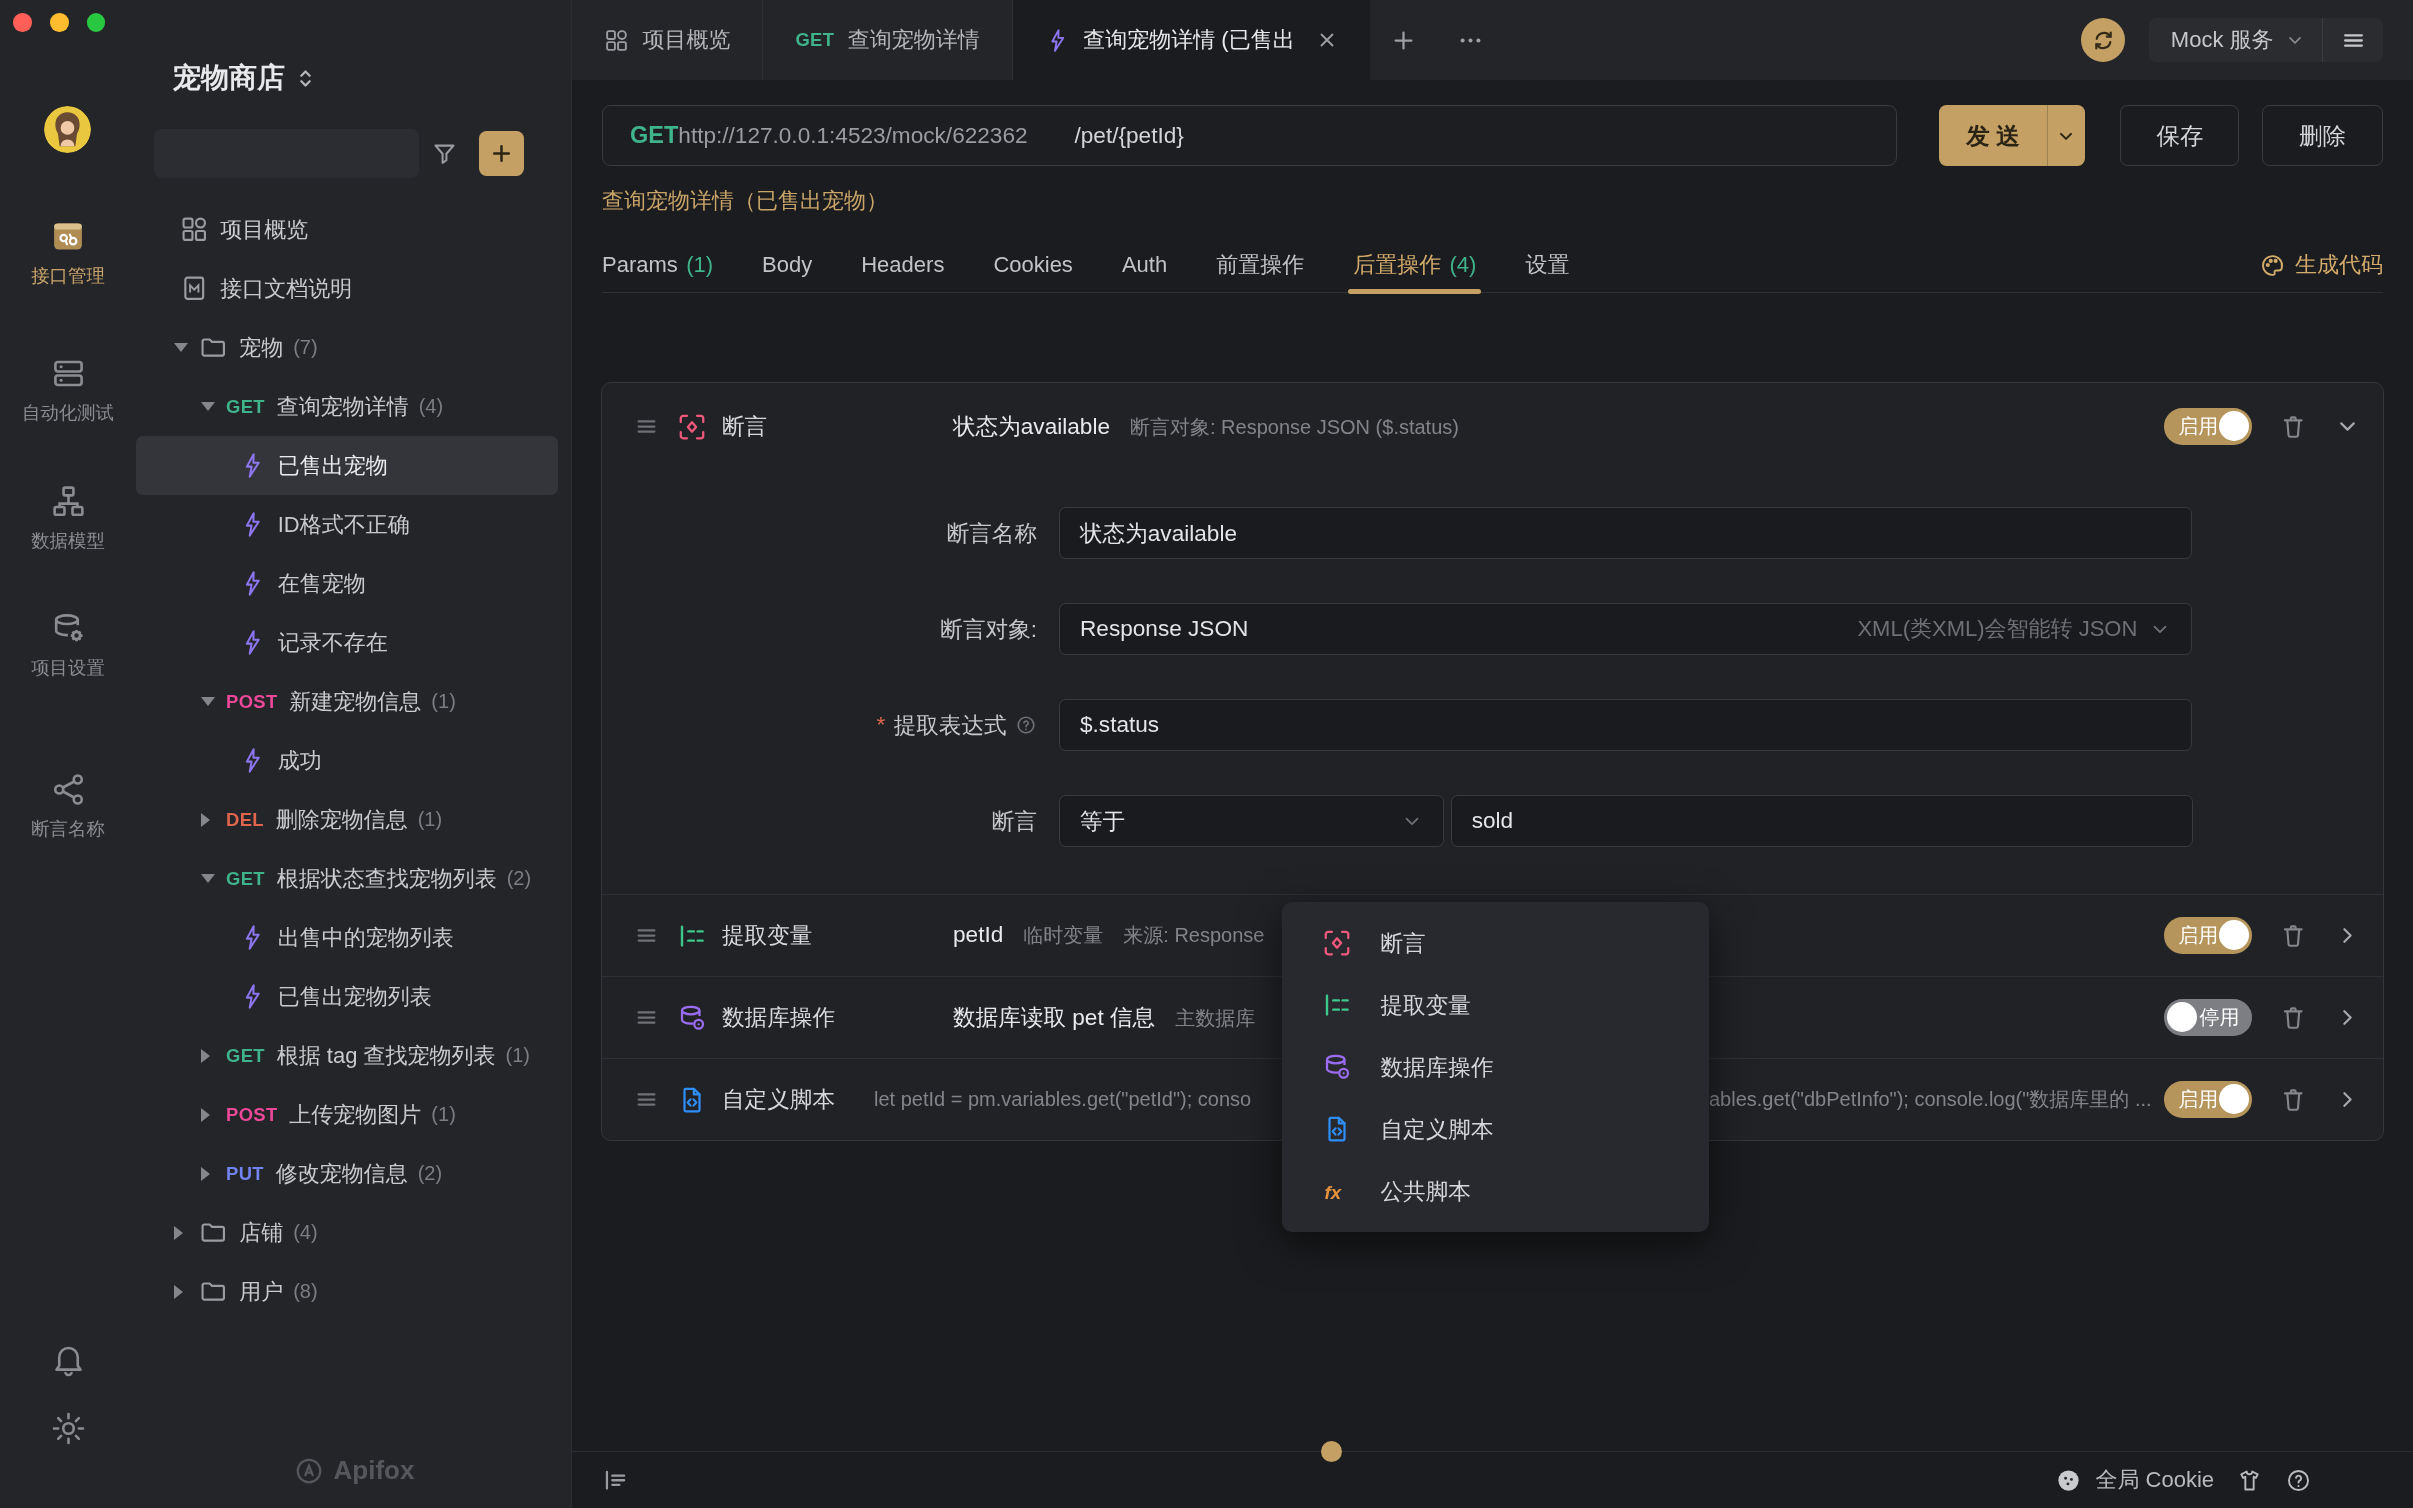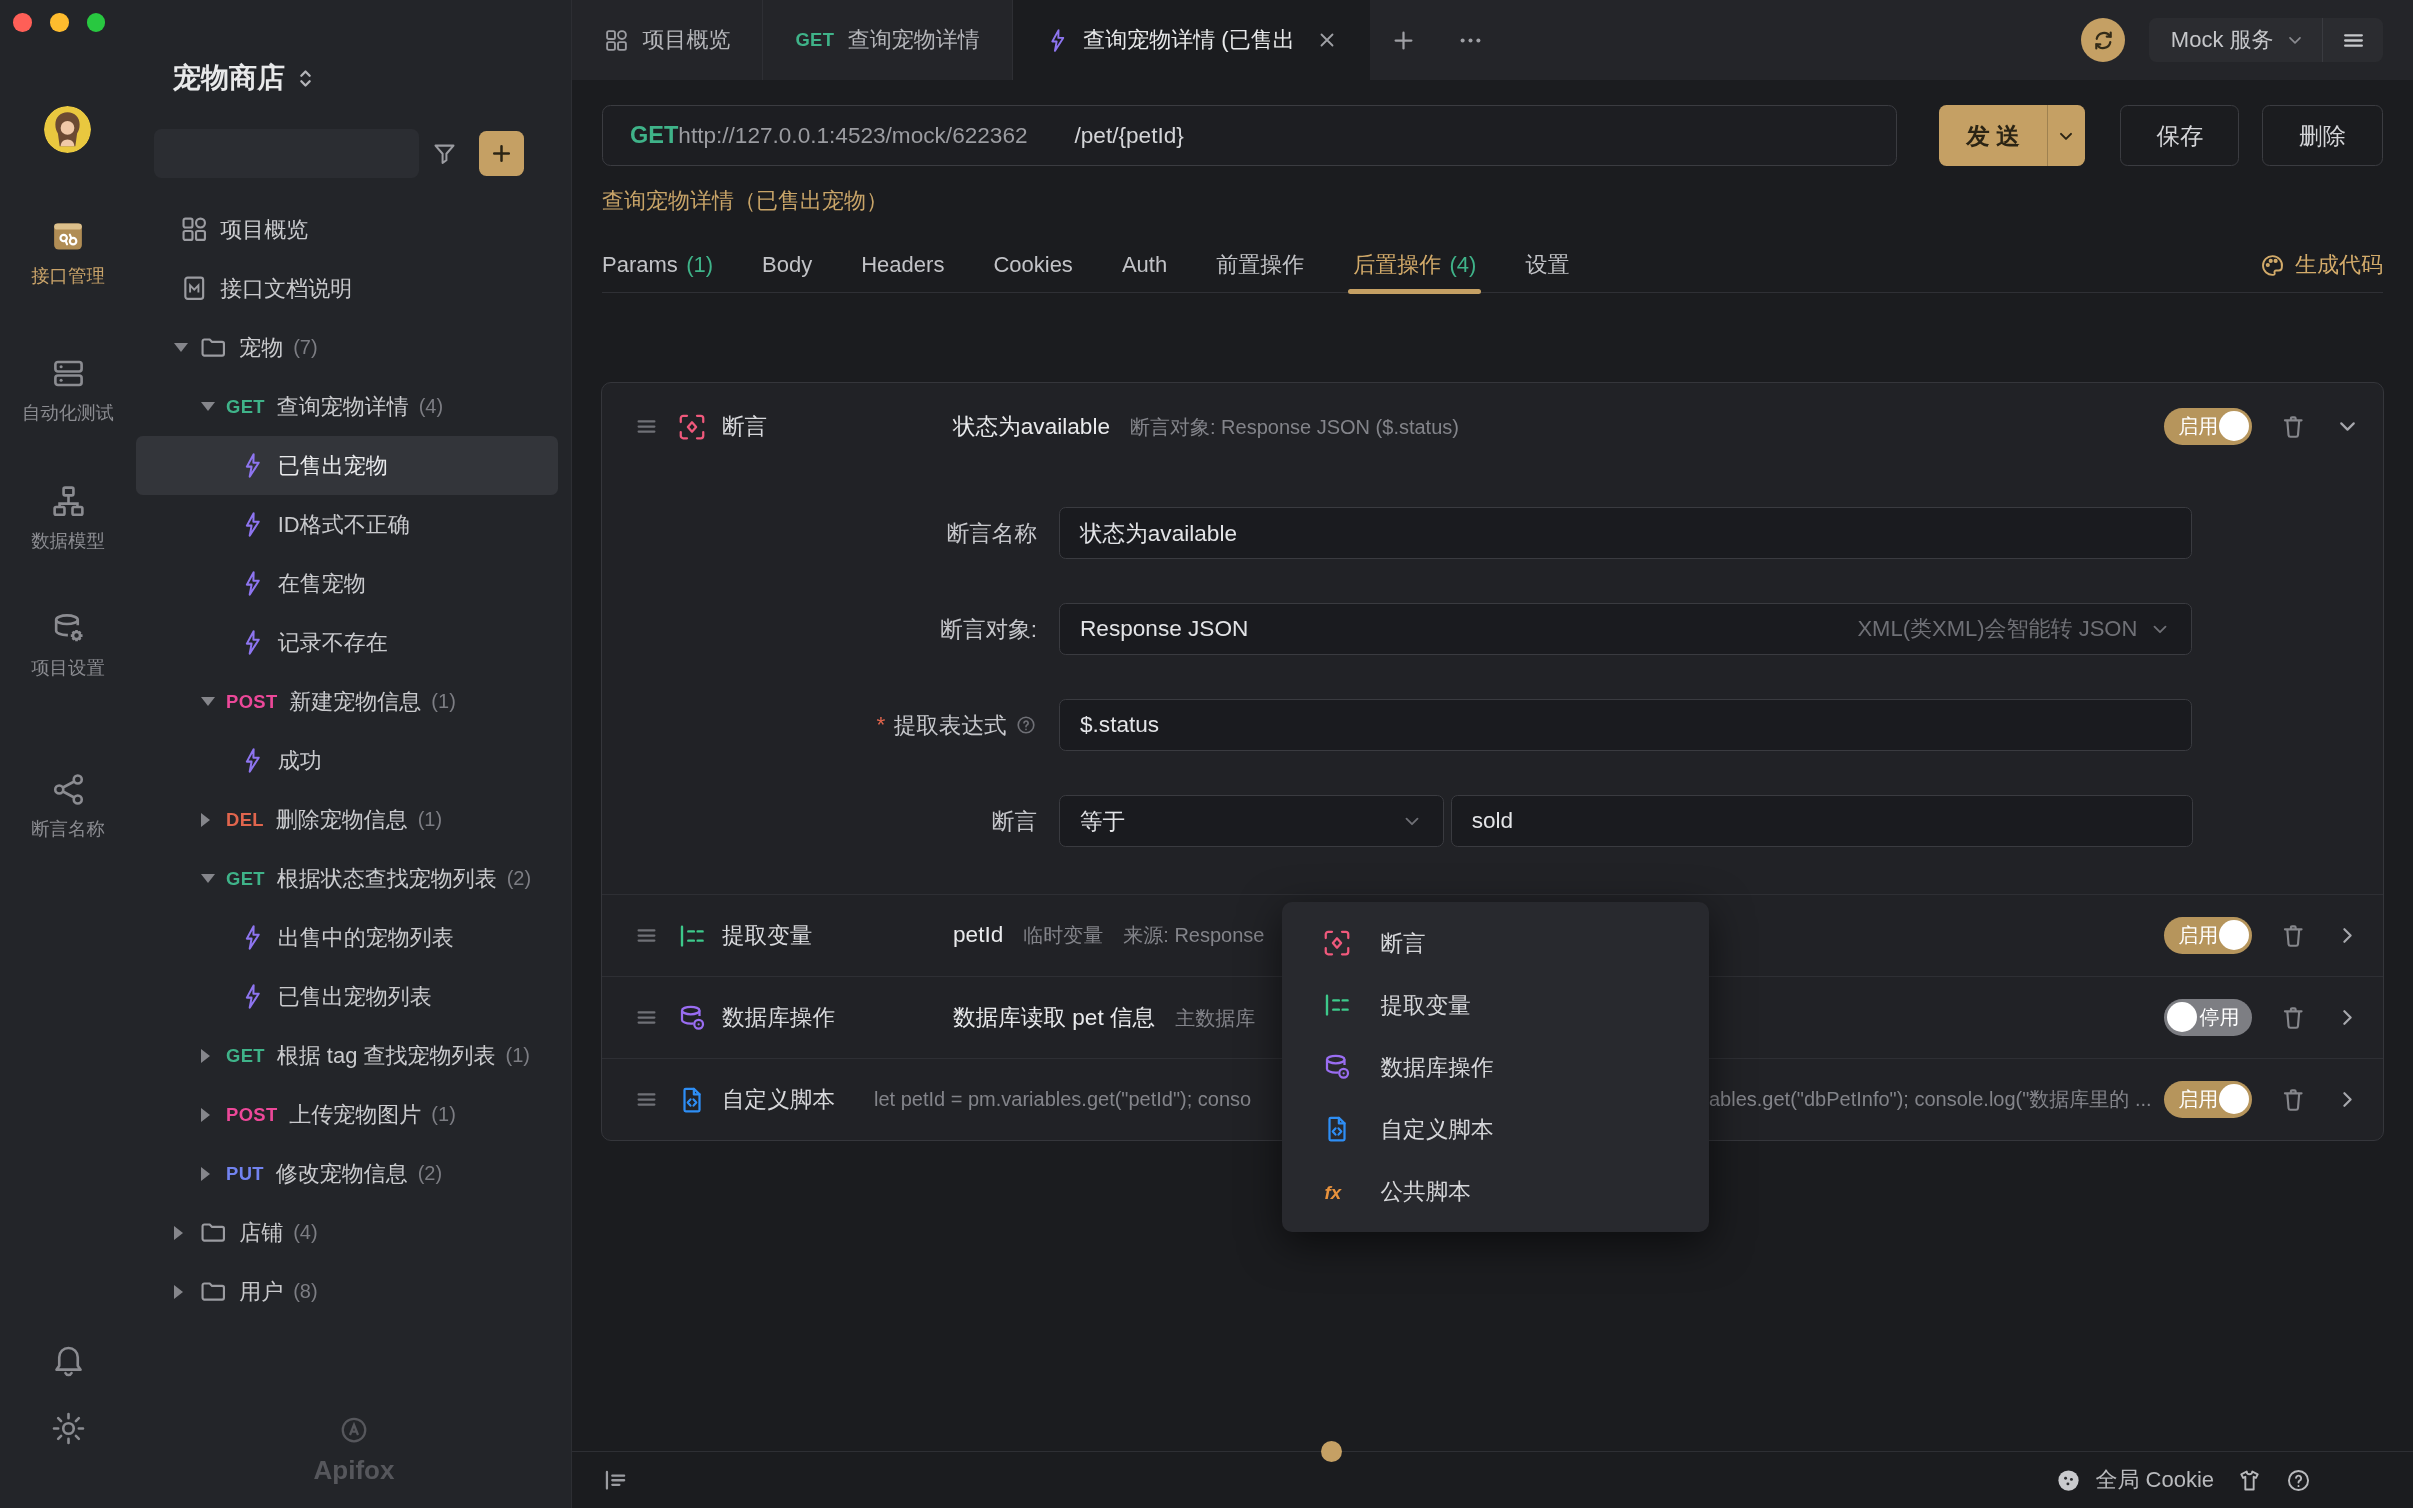--- a/index.html
+++ b/index.html
@@ -30,21 +30,21 @@
   .trow { height:59px; display:flex; align-items:center; font-size:22px; color:#c9cacd; cursor:pointer; margin:0 8.4px 0 0; border-radius:6.7px; }
   .trow.sel { background:#33353a; }
   .lv0 { padding-left:38px; } .lv1 { padding-left:65px; } .lv2 { padding-left:103px; }
   .caret { width:25px; flex:none; display:flex; align-items:center; }
   .caret.down::before { content:''; border-left:7.5px solid transparent; border-right:7.5px solid transparent; border-top:9.2px solid #85868b; }
   .caret.right::before { content:''; border-top:7.5px solid transparent; border-bottom:7.5px solid transparent; border-left:9.2px solid #85868b; }
   .m { font-size:18.4px; font-weight:bold; margin-right:11.7px; flex:none; letter-spacing:0.4px;}
   .m-get{color:#3fb389;} .m-post{color:#ec4899;} .m-del{color:#e0654d;} .m-put{color:#7283f0;}
   .ticon { margin-right:11.7px; flex:none; }
   .cnt { color:#7c7d83; font-size:20px; margin-left:10px; }
-  .logo { position:absolute; bottom:22px; left:0; width:436px; display:flex; align-items:center; justify-content:center; gap:10px; color:#56575c; font-size:26px; font-weight:bold;flex-direction:column; }
+  .logo { position:absolute; bottom:22px; left:0; width:436px; display:flex; align-items:center; justify-content:center; gap:10px; color:#56575c; font-size:26px; font-weight:bold; }
 
   
   .main { position:absolute; left:572px; top:0; right:0; bottom:0; background:#1b1c1f; }
   .tabbar { position:relative; height:80px; background:#242529; display:flex; align-items:stretch; }
   .tab { display:flex; align-items:center; gap:13.4px; padding:0 32px; font-size:22px; color:#b4b5b9; cursor:pointer; border-right:0.8px solid #2e2f34; }
   .tab.active { background:#1b1c1f; color:#e8e9ea; border-right:none; }
   .tab .tclose { margin-left:8.4px; }
   .tab-plus, .tab-more { display:flex; align-items:center; padding:0 20px; color:#9fa0a5; cursor:pointer; }
   .tb-right { position:absolute; right:30px; top:0; height:80px; display:flex; align-items:center; gap:23.5px; }
   .sync-btn { width:44px; height:44px; border-radius:50%; background:#c5a064; display:flex; align-items:center; justify-content:center; cursor:pointer; }

